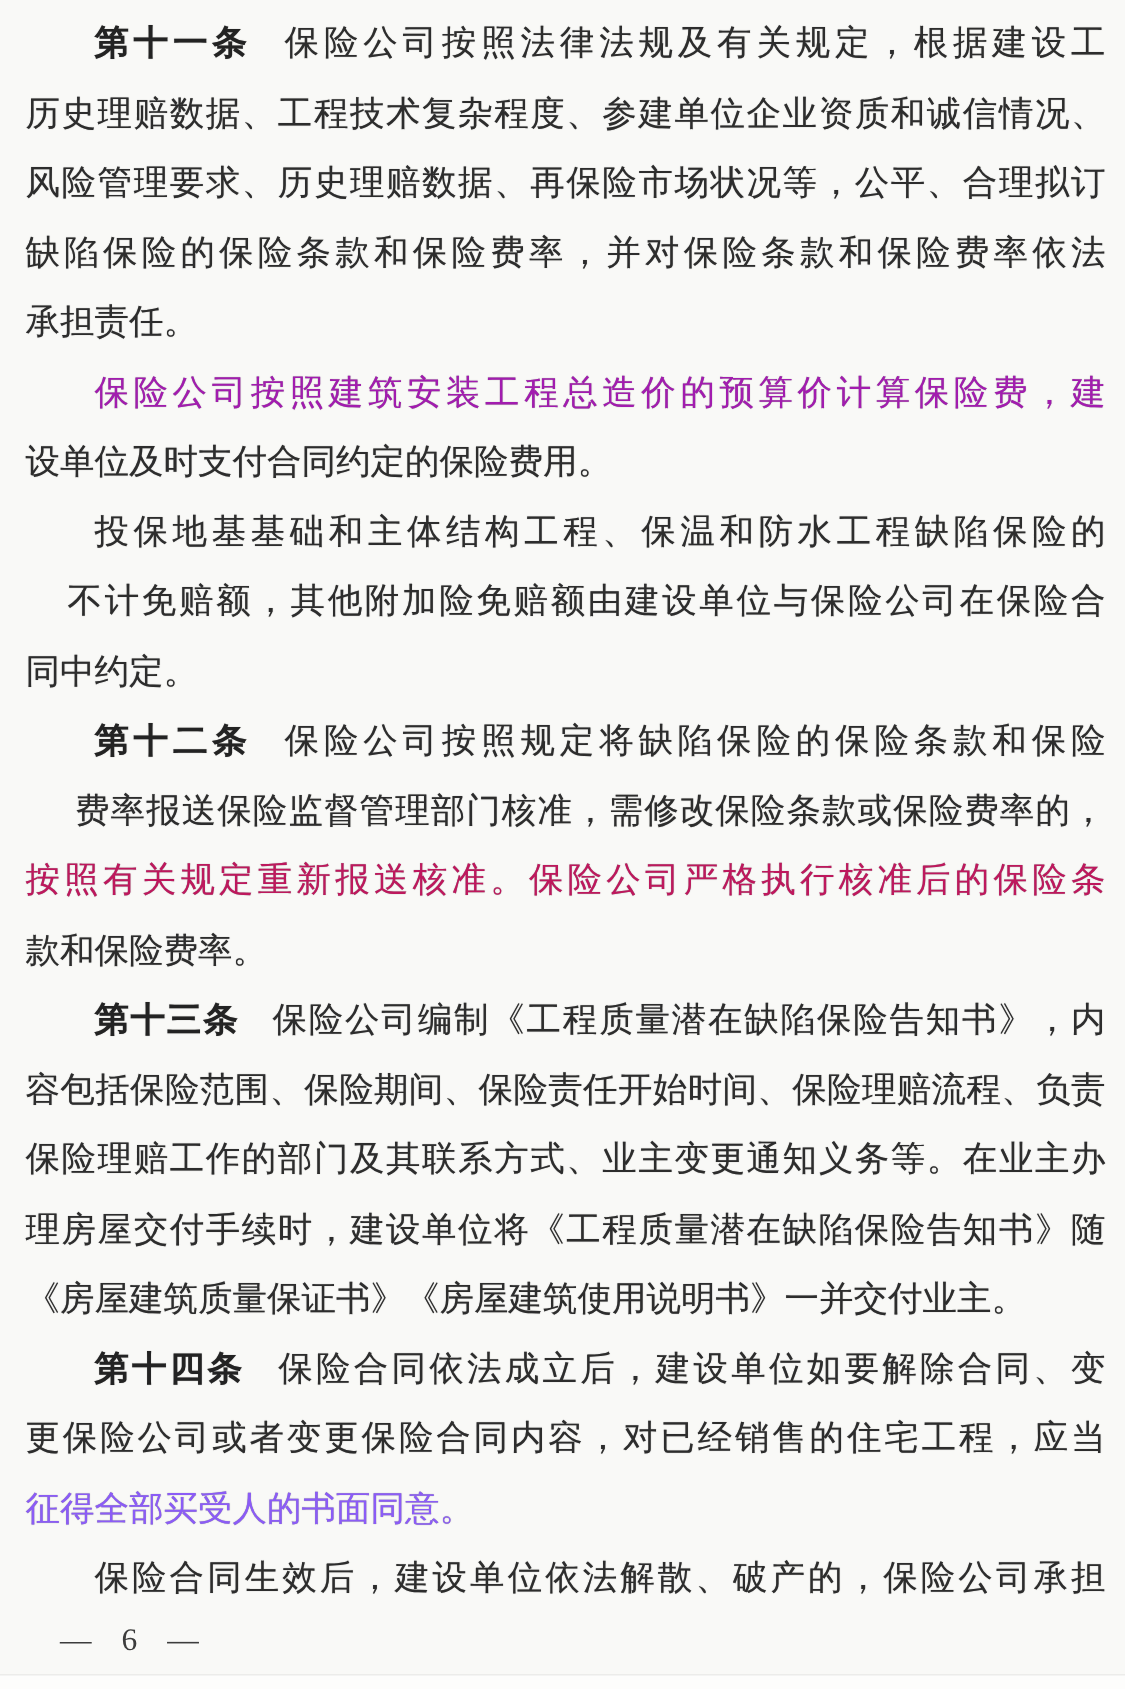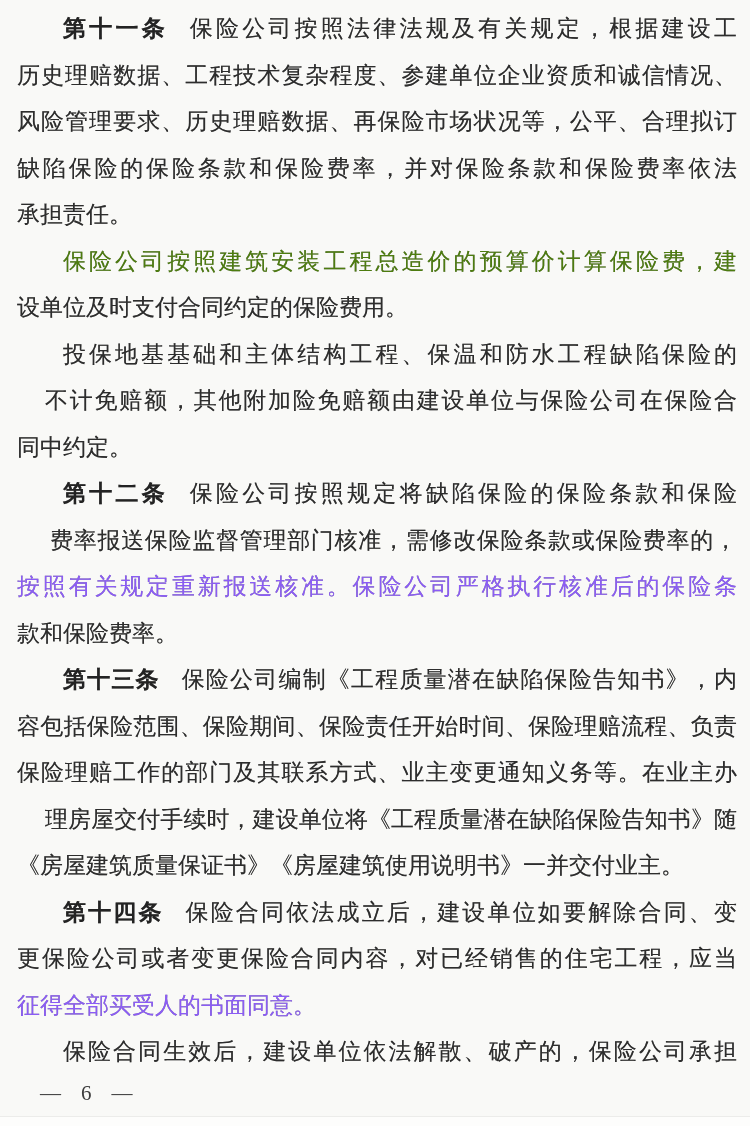--- a/index.html
+++ b/index.html
@@ -59,33 +59,33 @@
 </head>
 <body>
 
 <div class="page" style="background: rgb(249, 249, 247);">
   <main class="doc-body">
       <div class="line first just" style="color: rgb(45, 45, 45);"><span class="lead">第十一条</span><span>保险公司按照法律法规及有关规定，根据建设工</span></div>
       <div class="line just" style="color: rgb(45, 45, 45);"><span>历史理赔数据、工程技术复杂程度、参建单位企业资质和诚信情况、</span></div>
       <div class="line just" style="color: rgb(45, 45, 45);"><span>风险管理要求、历史理赔数据、再保险市场状况等，公平、合理拟订</span></div>
       <div class="line just" style="color: rgb(45, 45, 45);"><span>缺陷保险的保险条款和保险费率，并对保险条款和保险费率依法</span></div>
       <div class="line" style="color: rgb(45, 45, 45);"><span>承担责任。</span></div>
-      <div class="line first just" style="color: #4d7c0f;"><span>保险公司按照建筑安装工程总造价的预算价计算保险费，建</span></div>
+      <div class="line first just" style="color: #a21caf;"><span>保险公司按照建筑安装工程总造价的预算价计算保险费，建</span></div>
       <div class="line" style="color: rgb(45, 45, 45);"><span>设单位及时支付合同约定的保险费用。</span></div>
       <div class="line first just" style="color: rgb(45, 45, 45);"><span>投保地基基础和主体结构工程、保温和防水工程缺陷保险的</span></div>
       <div class="line just" style="color: rgb(45, 45, 45); margin-left: 28px;"><span>不计免赔额，其他附加险免赔额由建设单位与保险公司在保险合</span></div>
       <div class="line" style="color: rgb(45, 45, 45);"><span>同中约定。</span></div>
       <div class="line first just" style="color: rgb(45, 45, 45);"><span class="lead">第十二条</span><span>保险公司按照规定将缺陷保险的保险条款和保险</span></div>
       <div class="line just" style="color: rgb(45, 45, 45); margin-left: 33px;"><span>费率报送保险监督管理部门核准，需修改保险条款或保险费率的，</span></div>
-      <div class="line just" style="color: #8b5cf6;"><span>按照有关规定重新报送核准。保险公司严格执行核准后的保险条</span></div>
+      <div class="line just" style="color: #be185d;"><span>按照有关规定重新报送核准。保险公司严格执行核准后的保险条</span></div>
       <div class="line" style="color: rgb(45, 45, 45);"><span>款和保险费率。</span></div>
       <div class="line first just" style="color: rgb(45, 45, 45);"><span class="lead">第十三条</span><span>保险公司编制《工程质量潜在缺陷保险告知书》，内</span></div>
       <div class="line just" style="color: rgb(45, 45, 45);"><span>容包括保险范围、保险期间、保险责任开始时间、保险理赔流程、负责</span></div>
       <div class="line just" style="color: rgb(45, 45, 45);"><span>保险理赔工作的部门及其联系方式、业主变更通知义务等。在业主办</span></div>
-      <div class="line just" style="color: rgb(45, 45, 45); margin-left: 28px;"><span>理房屋交付手续时，建设单位将《工程质量潜在缺陷保险告知书》随</span></div>
+      <div class="line just" style="color: rgb(45, 45, 45);"><span>理房屋交付手续时，建设单位将《工程质量潜在缺陷保险告知书》随</span></div>
       <div class="line" style="color: rgb(45, 45, 45);"><span>《房屋建筑质量保证书》《房屋建筑使用说明书》一并交付业主。</span></div>
       <div class="line first just" style="color: rgb(45, 45, 45);"><span class="lead">第十四条</span><span>保险合同依法成立后，建设单位如要解除合同、变</span></div>
       <div class="line just" style="color: rgb(45, 45, 45);"><span>更保险公司或者变更保险合同内容，对已经销售的住宅工程，应当</span></div>
       <div class="line" style="color: #8b5cf6;"><span>征得全部买受人的书面同意。</span></div>
       <div class="line first just" style="color: rgb(45, 45, 45);"><span>保险合同生效后，建设单位依法解散、破产的，保险公司承担</span></div>
     </main>
 
   <div class="footer">
     <span class="dash">—</span>
     <span>6</span>

